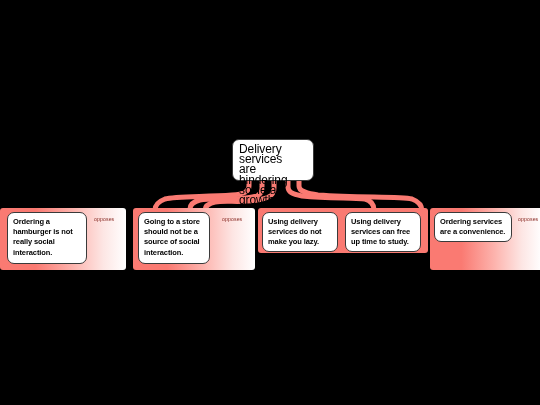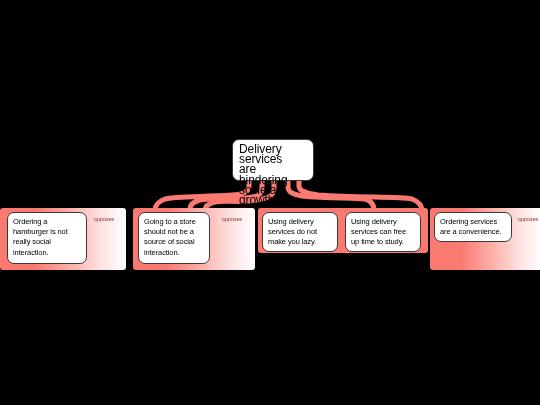--- a/index.html
+++ b/index.html
@@ -67,20 +67,21 @@
     position: absolute;
     background: #ffffff;
     border: 1px solid #3a3a3a;
     border-radius: 7px;
     box-sizing: border-box;
     padding: 4px 4px 3px 5px;
     font-size: 7.5px;
     line-height: 10.2px;
     color: #000000;
     letter-spacing: -0.1px;
+    font-weight: bold;
   }
   .cb-1 { left: 7px;   top: 212px; width: 80px; height: 52px; }
   .cb-2 { left: 138px; top: 212px; width: 72px; height: 52px; }
   .cb-3 { left: 262px; top: 212px; width: 76px; height: 40px; }
   .cb-4 { left: 345px; top: 212px; width: 76px; height: 40px; }
   .cb-5 { left: 434px; top: 212px; width: 78px; height: 30px; }
 
   
   .rel-label {
     position: absolute;

